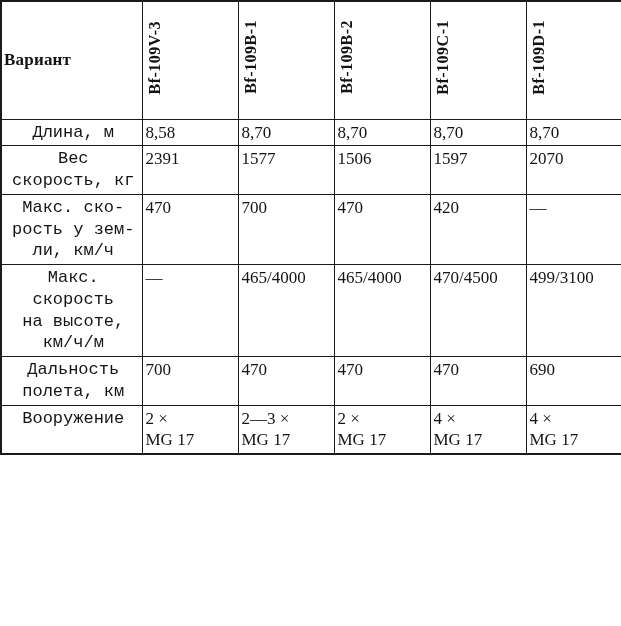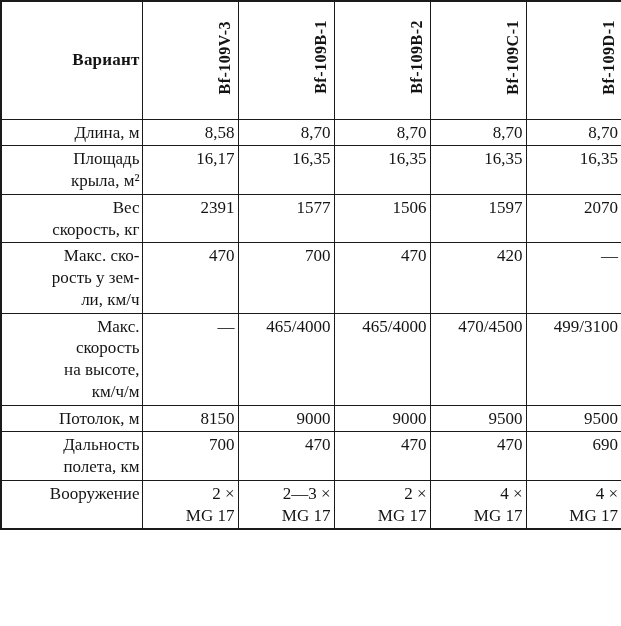--- a/index.html
+++ b/index.html
@@ -28,45 +28,46 @@
     border: 1px solid #1a1a1a;
     font-size: 17px;
     line-height: 1.28;
     padding: 2px 3px;
     vertical-align: top;
     font-weight: normal;
   }
   thead th {
     height: 118px;
     vertical-align: middle;
-    text-align: right;
+    text-align: left;
     font-weight: bold;
     padding: 4px 2px;
   }
   th.corner {
     font-size: 17px;
     letter-spacing: 0.2px;
   }
   .vert {
     display: inline-block;
     writing-mode: vertical-rl;
     transform: rotate(180deg);
     white-space: nowrap;
     font-weight: bold;
     font-size: 16px;
     letter-spacing: 0.5px;
   }
   td.lbl {
-    text-align: right;
+    text-align: center;
     white-space: pre-line;
     padding-left: 5px;
     padding-right: 2px;
+    font-family: Liberation Mono, monospace;
   }
   td.val {
-    text-align: right;
+    text-align: left;
     white-space: pre-line;
   }
 </style>
 </head>
 <body>
 
 <div class="page">
   <table class="spec">
     <colgroup>
       <col class="c-label">
@@ -89,29 +90,20 @@
     <tbody>
       <tr>
         <td class="lbl">Длина, м</td>
         <td class="val">8,58</td>
         <td class="val">8,70</td>
         <td class="val">8,70</td>
         <td class="val">8,70</td>
         <td class="val">8,70</td>
       </tr>
       <tr>
-        <td class="lbl">Площадь
-крыла, м²</td>
-        <td class="val">16,17</td>
-        <td class="val">16,35</td>
-        <td class="val">16,35</td>
-        <td class="val">16,35</td>
-        <td class="val">16,35</td>
-      </tr>
-      <tr>
         <td class="lbl">Вес
 скорость, кг</td>
         <td class="val">2391</td>
         <td class="val">1577</td>
         <td class="val">1506</td>
         <td class="val">1597</td>
         <td class="val">2070</td>
       </tr>
       <tr>
         <td class="lbl">Макс. ско-
@@ -128,28 +120,20 @@
 скорость
 на высоте,
 км/ч/м</td>
         <td class="val">—</td>
         <td class="val">465/4000</td>
         <td class="val">465/4000</td>
         <td class="val">470/4500</td>
         <td class="val">499/3100</td>
       </tr>
       <tr>
-        <td class="lbl">Потолок, м</td>
-        <td class="val">8150</td>
-        <td class="val">9000</td>
-        <td class="val">9000</td>
-        <td class="val">9500</td>
-        <td class="val">9500</td>
-      </tr>
-      <tr>
         <td class="lbl">Дальность
 полета, км</td>
         <td class="val">700</td>
         <td class="val">470</td>
         <td class="val">470</td>
         <td class="val">470</td>
         <td class="val">690</td>
       </tr>
       <tr>
         <td class="lbl">Вооружение</td>

